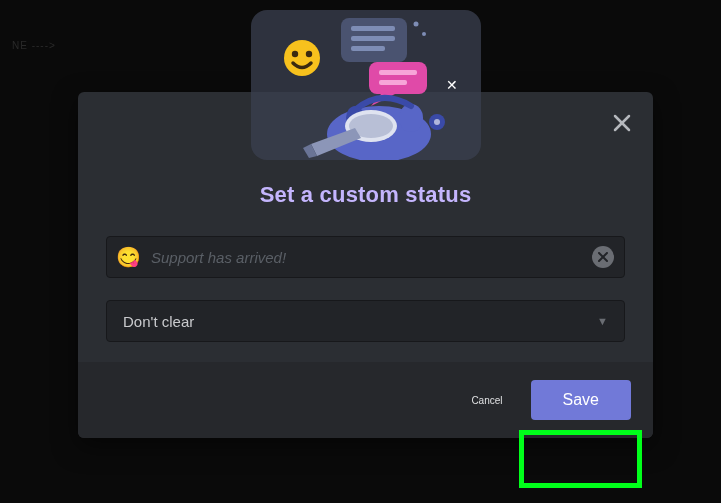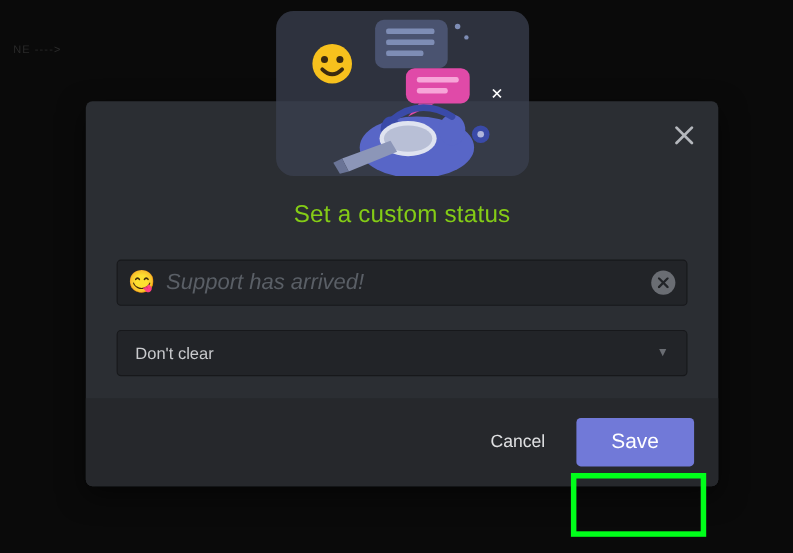--- a/index.html
+++ b/index.html
@@ -60,23 +60,23 @@
       justify-content: center;
       color: #a8aab0;
       cursor: pointer;
       border-radius: 4px;
     }
     .modal-body {
       padding: 90px 28px 20px 28px;
     }
     .title {
       text-align: center;
-      color: #84cc16;
+      color: #c4b5fd;
       font-size: 22px;
-      font-weight: 400;
+      font-weight: 700;
       letter-spacing: 0.2px;
       margin-bottom: 28px;
     }
     .label {
       color: #8e9297;
       font-size: 11.5px;
       font-weight: 700;
       letter-spacing: 0.5px;
       text-transform: uppercase;
       margin-bottom: 10px;
@@ -97,21 +97,21 @@
       font-size: 20px; line-height: 24px;
       display: flex; align-items: center; justify-content: center;
       cursor: pointer;
     }
     .status-input {
       flex: 1;
       background: transparent;
       border: none;
       outline: none;
       color: #dcddde;
-      font-size: 20px;
+      font-size: 15px;
       font-style: italic;
     }
     .status-input::placeholder {
       color: #5a5f66;
       font-style: italic;
     }
     .clear-input-btn {
       width: 22px; height: 22px;
       border-radius: 50%;
       background: #6a6d73;
@@ -142,28 +142,28 @@
       background: #26282c;
       padding: 18px 22px;
       display: flex;
       justify-content: flex-end;
       align-items: center;
       gap: 14px;
       border-radius: 0 0 6px 6px;
     }
     .btn-cancel {
       color: #dfe0e2;
-      font-size: 16px;
+      font-size: 10px;
       cursor: pointer;
       padding: 10px 14px;
     }
     .btn-save {
       background: #7179d8;
       color: #fff;
-      font-size: 19px;
+      font-size: 16px;
       font-weight: 500;
       border: none;
       border-radius: 4px;
       padding: 11px 32px;
       cursor: pointer;
     }
     .highlight {
       position: absolute;
       border: 5px solid #00ff1a;
       pointer-events: none;

